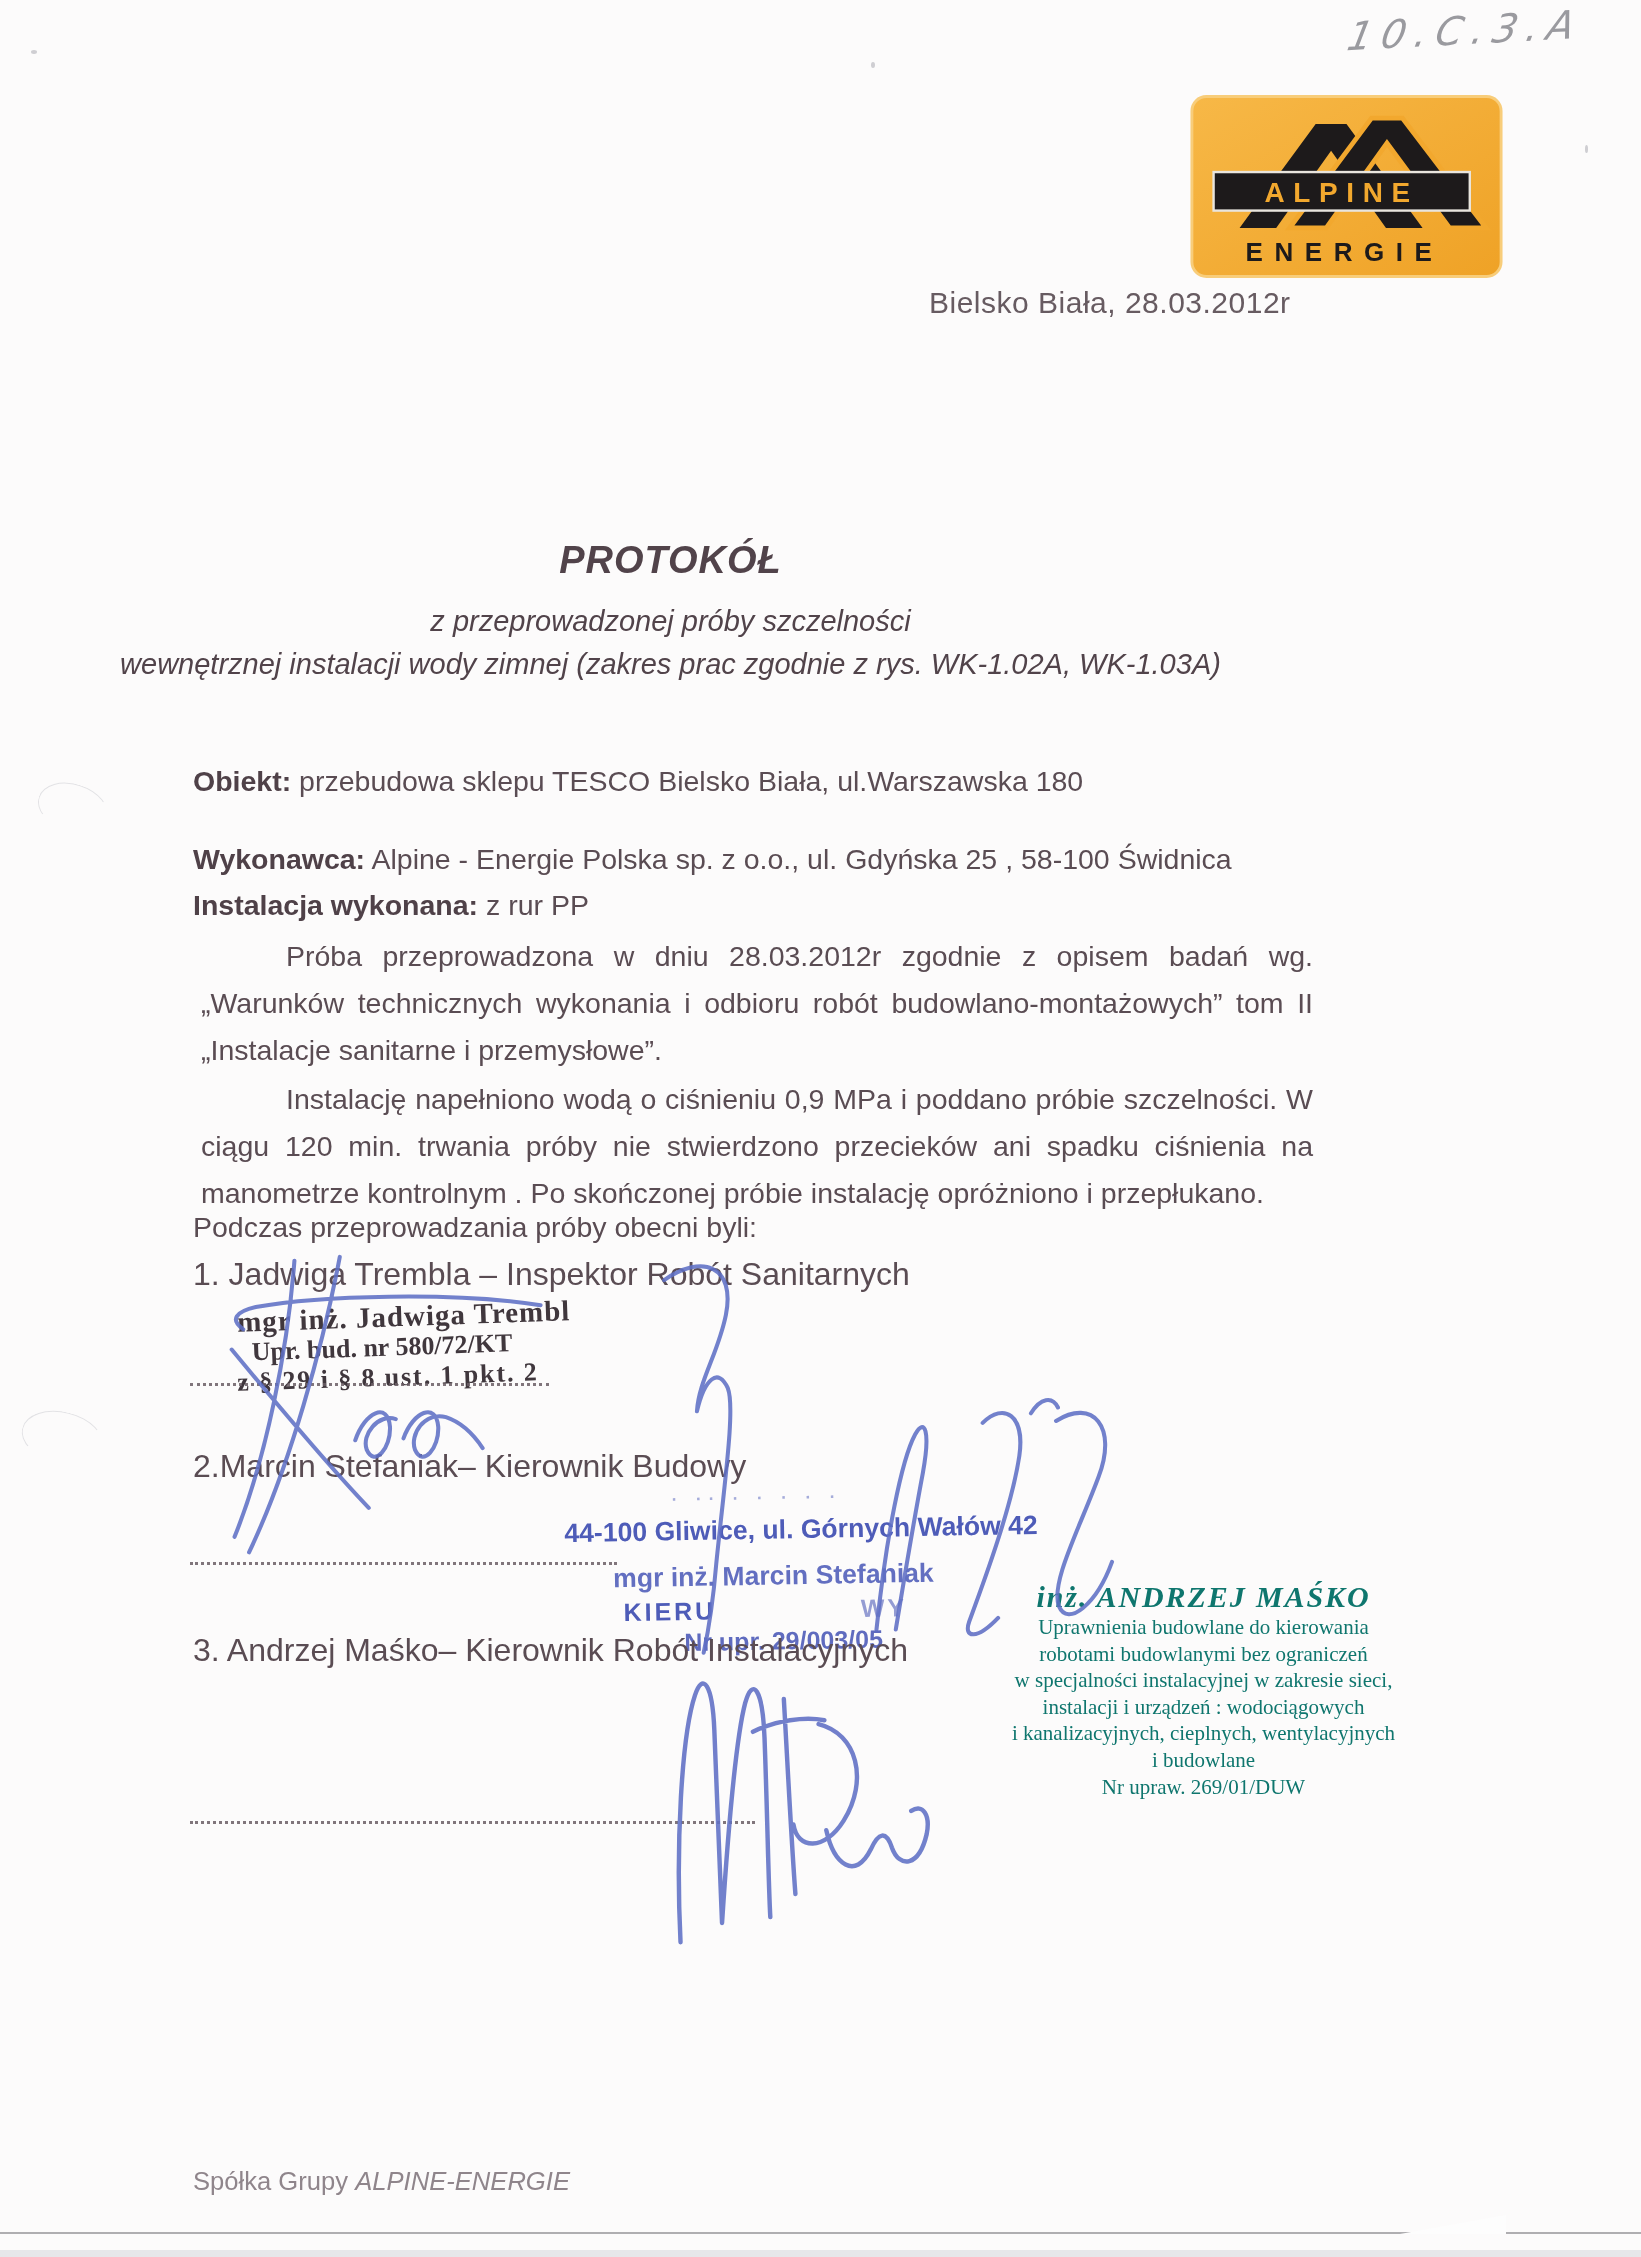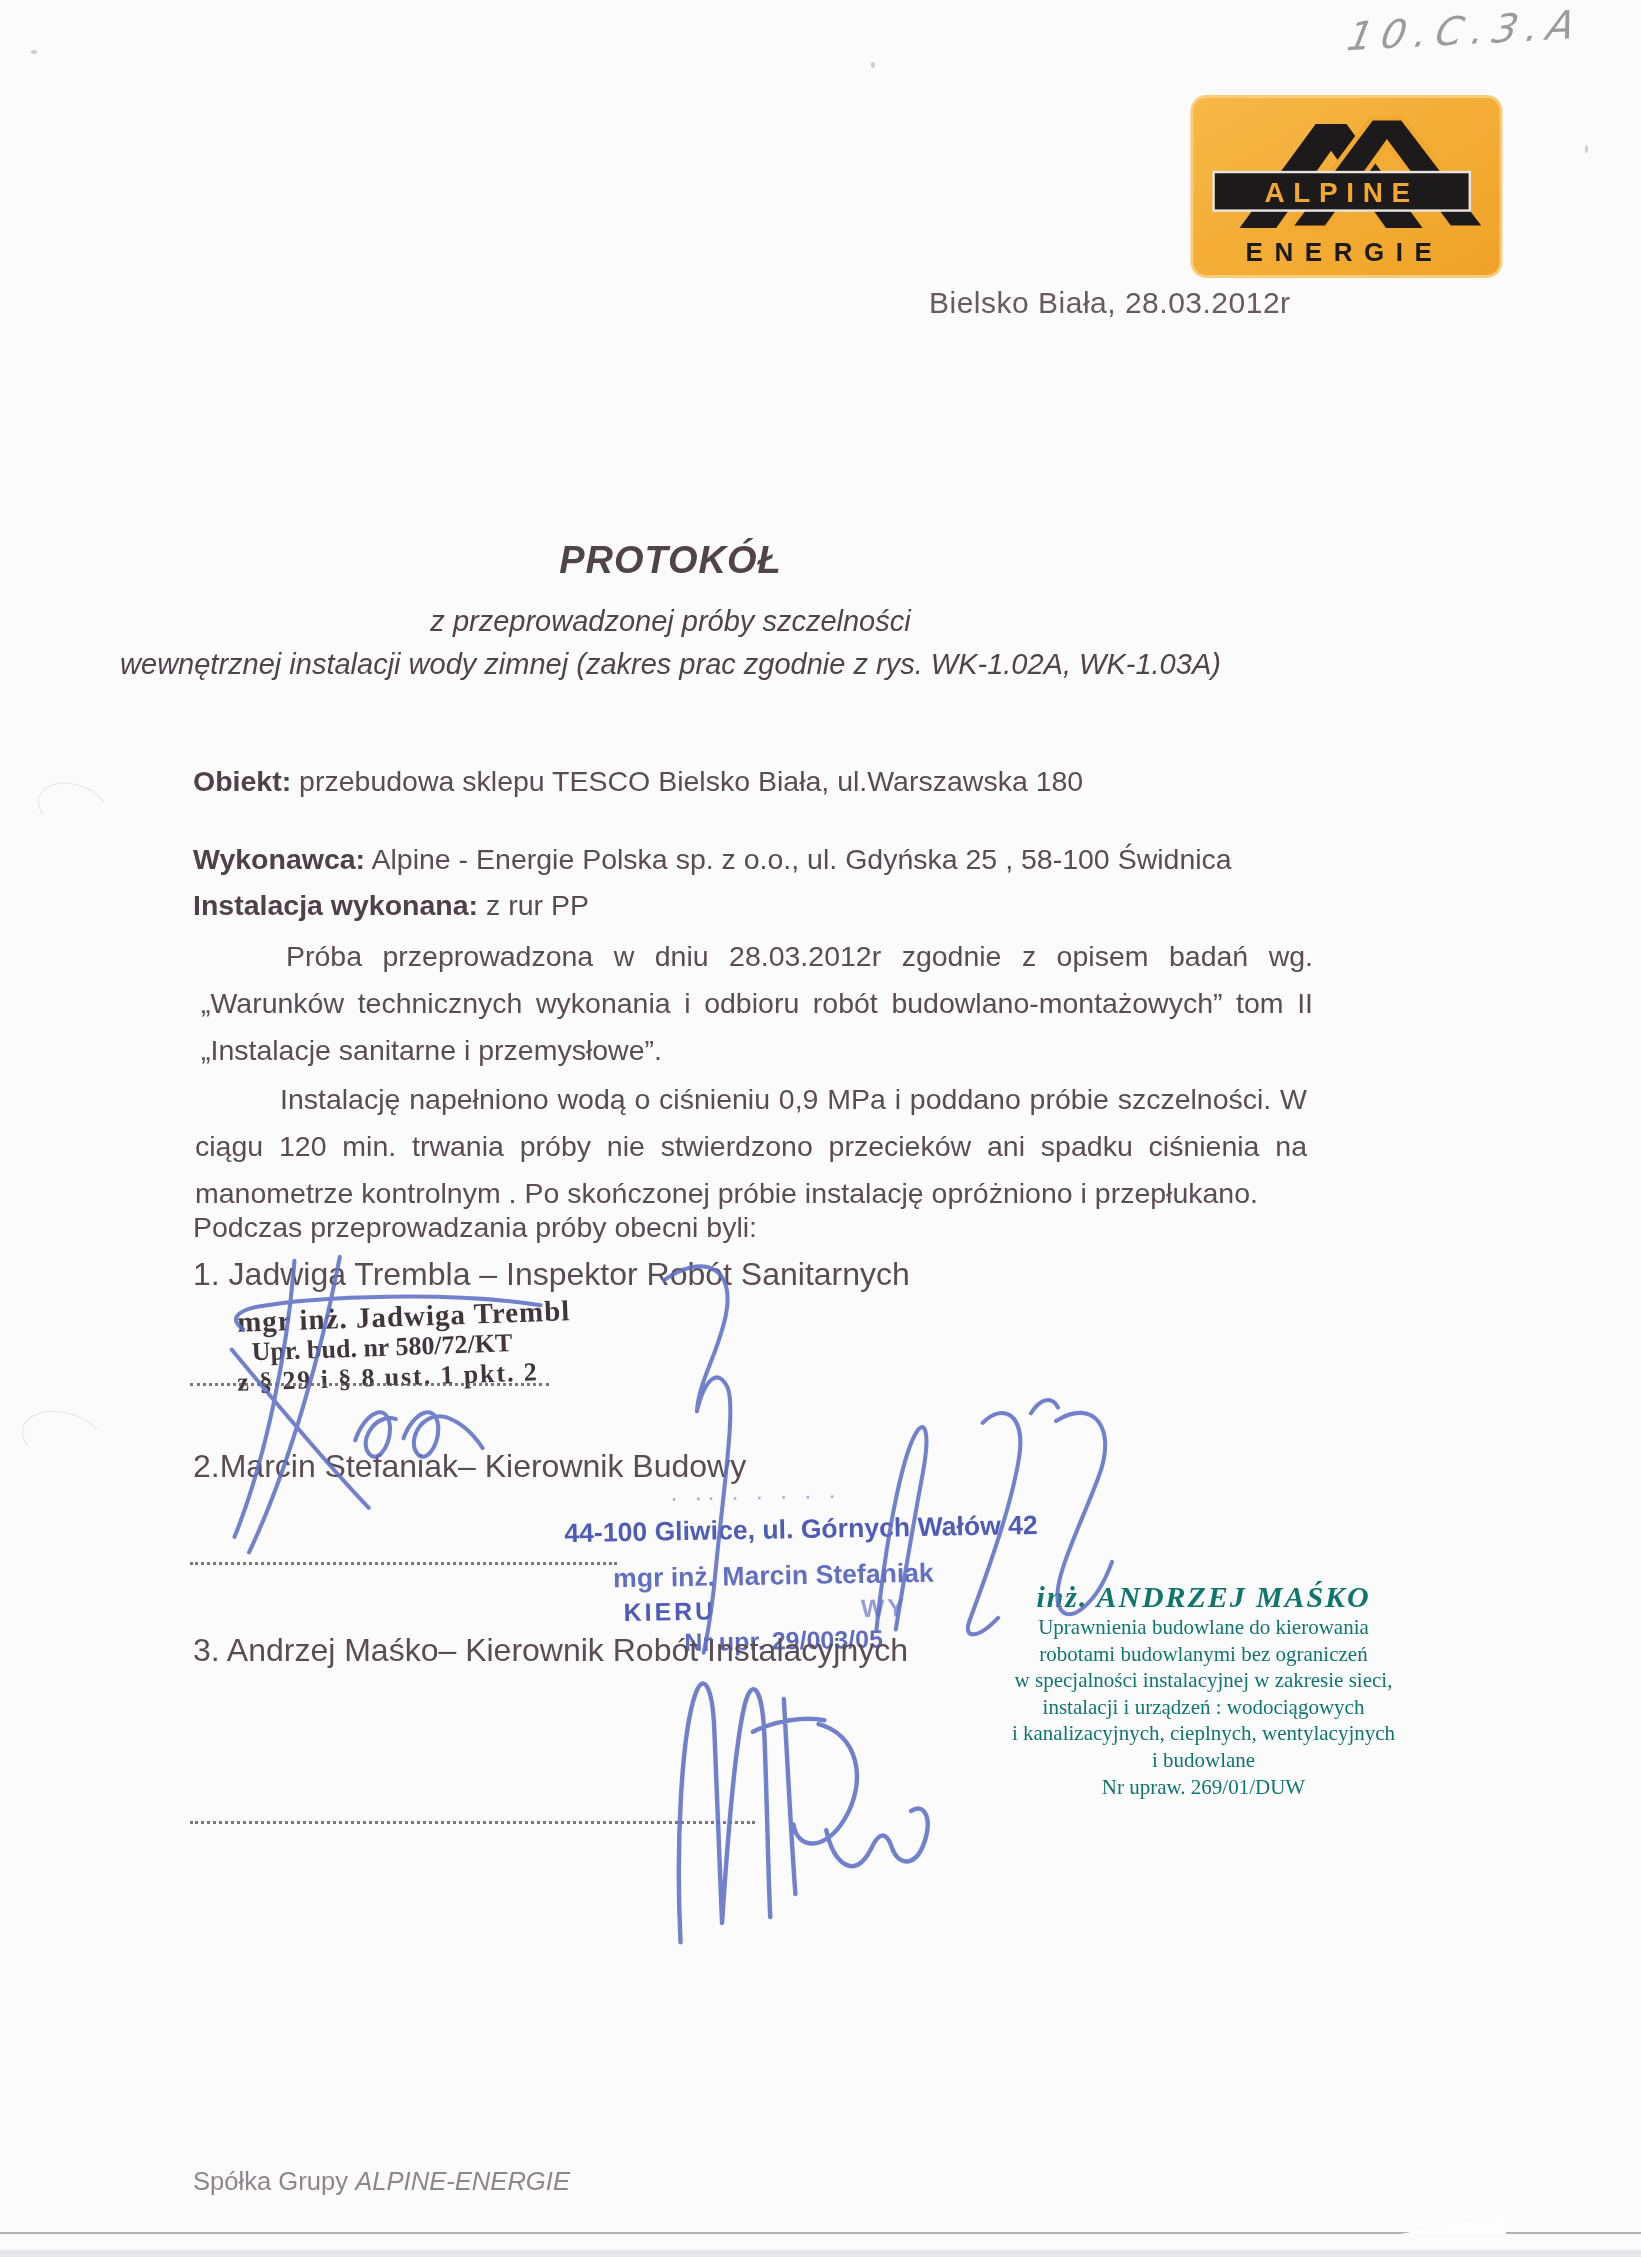--- a/index.html
+++ b/index.html
@@ -90,21 +90,21 @@
     <p class="title-main">PROTOKÓŁ</p>
     <p class="title-sub s1">z przeprowadzonej próby szczelności</p>
     <p class="title-sub s2">wewnętrznej instalacji wody zimnej (zakres prac zgodnie z rys. WK-1.02A, WK-1.03A)</p>
   </div>
 
   <div class="abs row" style="left:193px;top:765px;"><b>Obiekt:</b><span> przebudowa sklepu TESCO Bielsko Biała, ul.Warszawska 180</span></div>
   <div class="abs row" style="left:193px;top:843px;"><b>Wykonawca:</b><span> Alpine - Energie Polska sp. z o.o., ul. Gdyńska 25 , 58-100 Świdnica</span></div>
   <div class="abs row" style="left:193px;top:889px;"><b>Instalacja wykonana:</b><span> z rur PP</span></div>
 
   <p class="abs para" style="left:193px;top:925px;">Próba przeprowadzona w dniu 28.03.2012r zgodnie z opisem badań wg. „Warunków technicznych wykonania i odbioru robót budowlano-montażowych” tom II „Instalacje sanitarne i przemysłowe”.</p>
-  <p class="abs para" style="left:187px;top:1068px;">Instalację napełniono wodą o ciśnieniu 0,9 MPa i poddano próbie szczelności. W ciągu 120 min. trwania próby nie stwierdzono przecieków ani spadku ciśnienia na manometrze kontrolnym . Po skończonej próbie instalację opróżniono i przepłukano.</p>
+  <p class="abs para" style="left:193px;top:1068px;">Instalację napełniono wodą o ciśnieniu 0,9 MPa i poddano próbie szczelności. W ciągu 120 min. trwania próby nie stwierdzono przecieków ani spadku ciśnienia na manometrze kontrolnym . Po skończonej próbie instalację opróżniono i przepłukano.</p>
   <div class="abs row" style="left:193px;top:1211px;">Podczas przeprowadzania próby obecni byli:</div>
 
   <div class="abs att" style="left:193px;top:1256px;">1. Jadwiga Trembla – Inspektor Robót Sanitarnych</div>
   <div class="abs stamp1" style="left:238px;top:1300px;">
     <div class="l1">mgr inż. Jadwiga Trembl</div>
     <div class="l2">Upr. bud. nr 580/72/KT</div>
     <div class="l3">z § 29 i § 8 ust. 1 pkt. 2</div>
   </div>
   <div class="abs dots" style="left:190px;top:1383px;width:359px;"></div>
 

